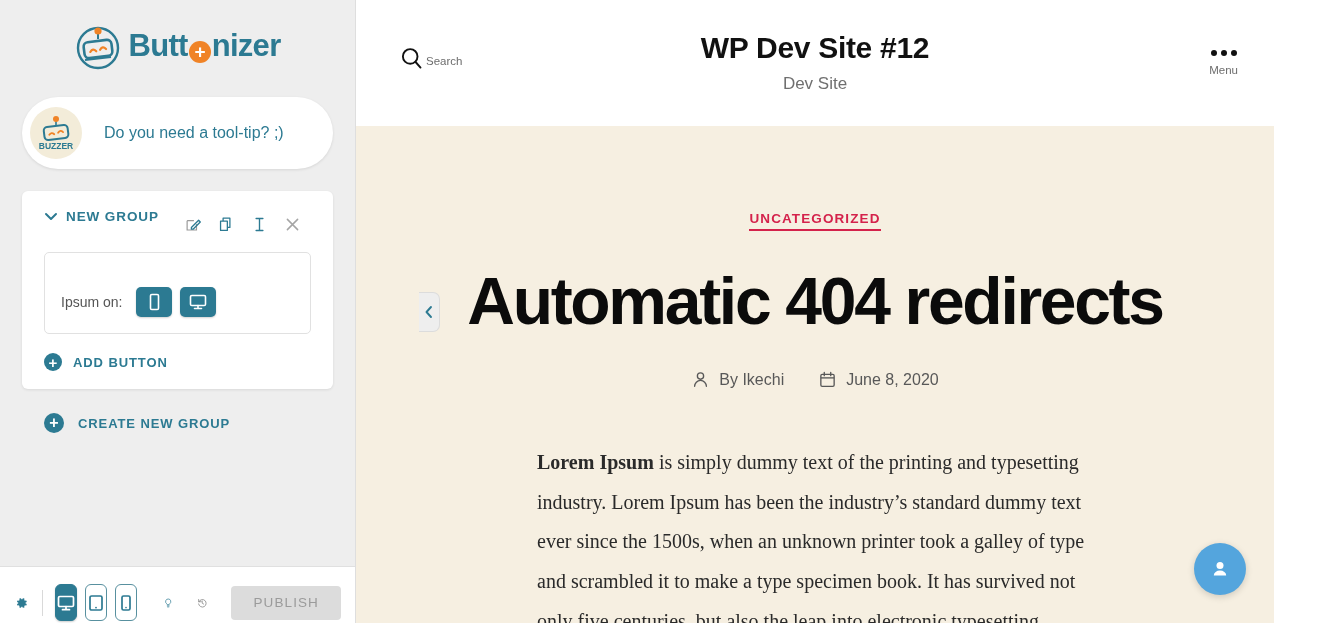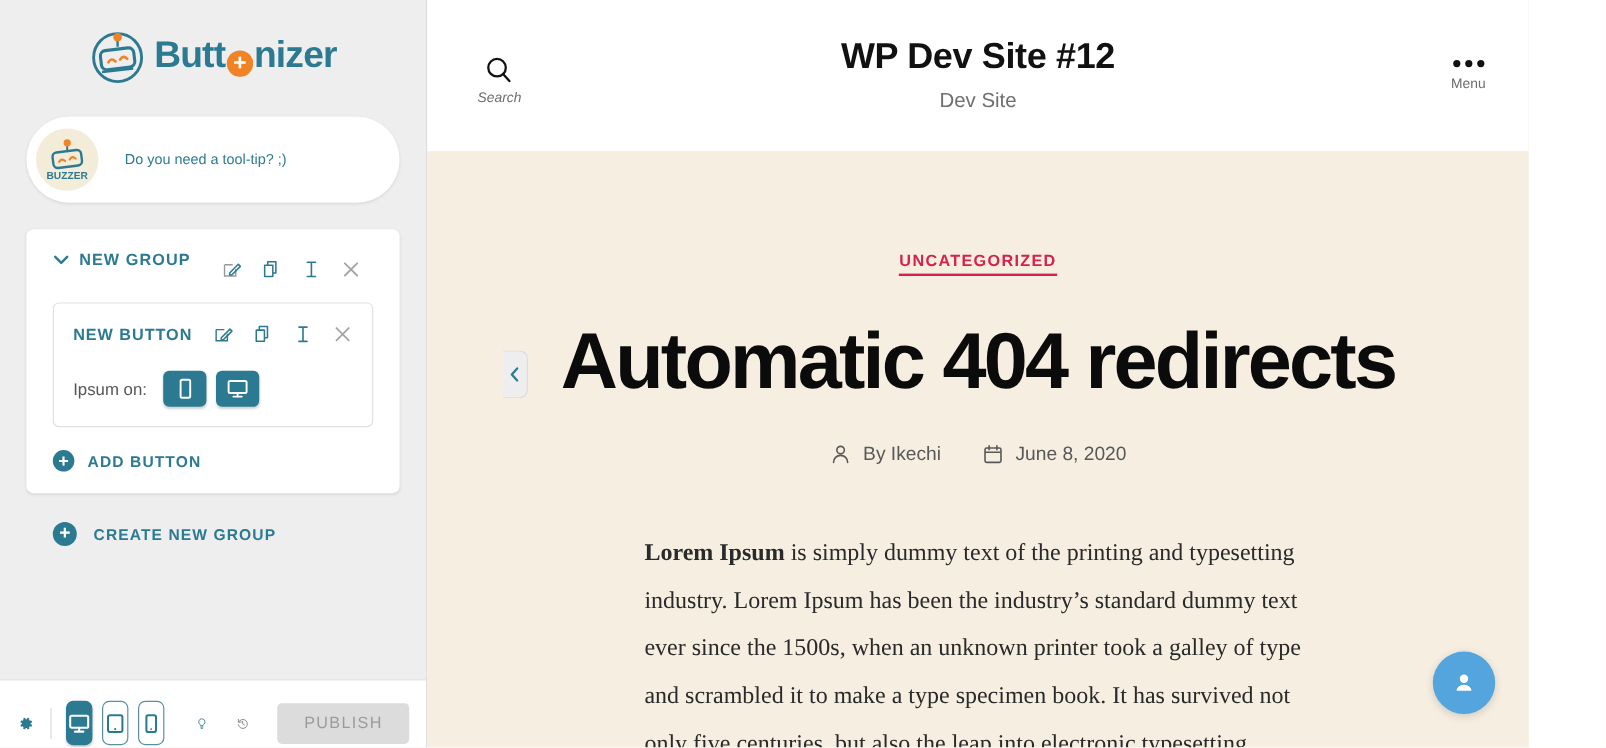--- a/index.html
+++ b/index.html
@@ -53,21 +53,21 @@
   .buzzer-avatar {
     width: 52px; height: 52px; border-radius: 50%;
     background: #f3ecd9;
     margin-left: 8px;
     display: flex; align-items: center; justify-content: center;
     flex-shrink: 0;
     position: relative;
   }
   .buzzer-bar .msg {
     margin-left: 22px;
-    font-size: 12px; color: #2c7a92;
+    font-size: 16px; color: #2c7a92;
   }
 
   
   .group-card {
     margin: 22px 22px 0 22px;
     background: #ffffff;
     border-radius: 6px;
     padding: 0 0 18px 0;
     box-shadow: 0 1px 3px rgba(0,0,0,0.09);
     flex-shrink: 0;
@@ -184,23 +184,22 @@
     background: #f6efe1;
     overflow: hidden;
   }
   .site-header {
     height: 126px; background: #ffffff;
     display: flex; align-items: flex-start;
     position: relative;
   }
   .hdr-left {
     position: absolute; left: 42px; top: 45px;
-    display: flex; flex-direction: column; align-items: center;
-    cursor: pointer;
-    font-style: italic;
+    display: flex; align-items: center;
+    cursor: pointer;
   }
   .hdr-left .lbl { font-size: 11.5px; color: #6d6d6d; margin-top: 3px; }
   .hdr-center {
     width: 100%; text-align: center; padding-top: 31px;
   }
   .site-title {
     font-size: 30px; font-weight: bold; color: #111; letter-spacing: -0.3px;
   }
   .site-tagline { font-size: 17px; color: #6f6f6f; margin-top: 9px; }
   .hdr-right {
@@ -304,39 +303,20 @@
           <svg class="ic" viewBox="0 0 20 20">
             <path d="M6 3 h8 M6 17 h8 M10 3 v14" fill="none" stroke="#2c7a92" stroke-width="1.6" stroke-linecap="round"></path>
           </svg>
           <svg class="ic" viewBox="0 0 20 20">
             <path d="M4 4 L16 16 M16 4 L4 16" fill="none" stroke="#a5a5a5" stroke-width="1.8" stroke-linecap="round"></path>
           </svg>
         </div>
       </div>
 
       <div class="button-card">
-        <div class="button-head">
-          <div class="button-title">NEW BUTTON</div>
-          <div class="icon-row">
-            <svg class="ic" viewBox="0 0 20 20">
-              <path d="M2.5 5.5 h8 M2.5 5.5 v11 h11 v-7" fill="none" stroke="#2c7a92" stroke-width="1.4"></path>
-              <path d="M7.5 13.5 l8.5 -8.5 l2 2 l-8.5 8.5 h-2 z" fill="none" stroke="#2c7a92" stroke-width="1.5" stroke-linejoin="round"></path>
-            </svg>
-            <svg class="ic" viewBox="0 0 20 20">
-              <path d="M6 2.5 h8 v11 h-8 z" fill="none" stroke="#2c7a92" stroke-width="1.5" stroke-linejoin="round"></path>
-              <path d="M3 6 h8 v11 h-8 z" fill="#fff" stroke="#2c7a92" stroke-width="1.5" stroke-linejoin="round"></path>
-            </svg>
-            <svg class="ic" viewBox="0 0 20 20">
-              <path d="M6 3 h8 M6 17 h8 M10 3 v14" fill="none" stroke="#2c7a92" stroke-width="1.6" stroke-linecap="round"></path>
-            </svg>
-            <svg class="ic" viewBox="0 0 20 20">
-              <path d="M4 4 L16 16 M16 4 L4 16" fill="none" stroke="#a5a5a5" stroke-width="1.8" stroke-linecap="round"></path>
-            </svg>
-          </div>
-        </div>
         <div class="showon-row">
           <span class="showon-label">Ipsum on:</span>
           <div class="dev-toggle">
             <svg width="15" height="20" viewBox="0 0 15 20">
               <rect x="3.5" y="2.5" width="8" height="15" rx="1.3" fill="none" stroke="#fff" stroke-width="1.6"></rect>
             </svg>
           </div>
           <div class="dev-toggle">
             <svg width="20" height="20" viewBox="0 0 20 20">
               <rect x="2.5" y="3.5" width="15" height="10" rx="1.3" fill="none" stroke="#fff" stroke-width="1.6"></rect>

